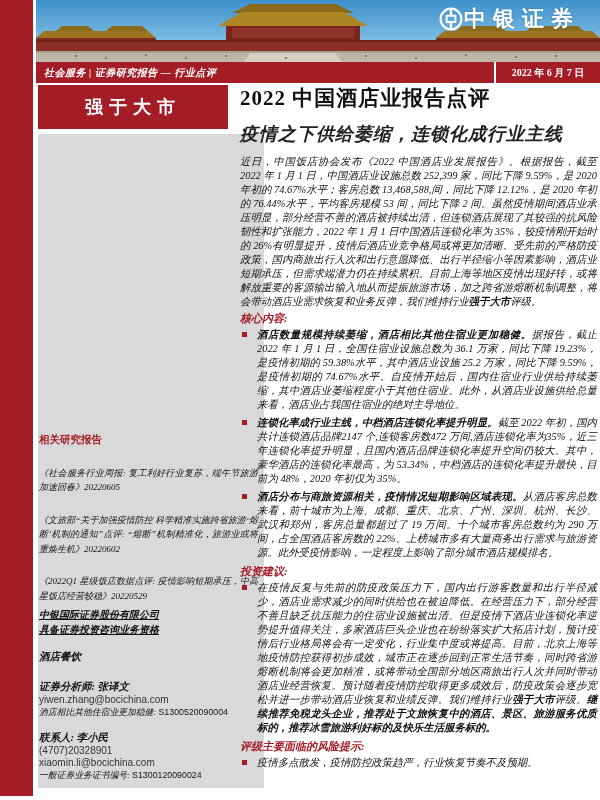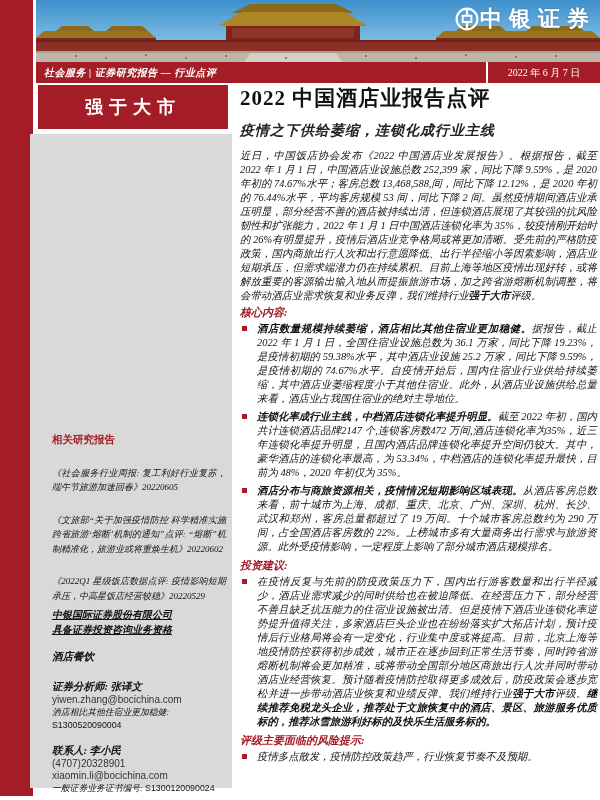--- a/index.html
+++ b/index.html
@@ -9,55 +9,55 @@
   html,body{margin:0;padding:0;background:#ffffff;}
   .page{
     position:relative;width:600px;height:800px;overflow:hidden;background:#fff;
     font-family:"Liberation Serif","DejaVu Serif",serif;color:#111;
   }
   
   .left-strip{position:absolute;left:0;top:0;width:33px;height:796px;background:var(--accent-red);}
   
   .banner{position:absolute;left:36px;top:0;width:564px;height:62px;overflow:hidden;}
   .banner svg{display:block;}
-  .logo{position:absolute;right:4px;top:4px;display:flex;align-items:center;color:#fff;}
+  .logo{position:absolute;right:20px;top:4px;display:flex;align-items:center;color:#fff;}
   .logo-text{font-size:22px;font-weight:bold;letter-spacing:7px;text-shadow:0 0 2px rgba(0,40,80,.35);white-space:nowrap;}
   
   .meta-bar{
     position:absolute;left:36px;top:62px;width:564px;height:21px;background:var(--accent-red);
     display:flex;align-items:center;color:#fff;
   }
   .meta-left{flex:1;padding-left:8px;font-size:10px;font-weight:bold;font-style:italic;letter-spacing:.5px;white-space:nowrap;}
   .meta-divider{width:2px;height:21px;background:#fff;}
-  .meta-date{width:112px;text-align:center;font-size:10px;font-weight:normal;}
+  .meta-date{width:104px;text-align:center;font-size:10px;font-weight:bold;}
   
   .rating-box{
     position:absolute;left:38px;top:85px;width:190px;height:44px;background:var(--accent-red);
     color:#fff;display:flex;align-items:center;justify-content:center;
     font-size:18px;font-weight:bold;letter-spacing:6px;
   }
   
   .sidebar{
-    position:absolute;left:30px;top:134px;width:202px;height:654px;background:var(--sidebar-gray);
-    box-sizing:border-box;padding:299px 6px 0 22px;font-size:9px;line-height:14.5px;
+    position:absolute;left:38px;top:134px;width:226px;height:654px;background:var(--sidebar-gray);
+    box-sizing:border-box;padding:299px 6px 0 1px;font-size:9px;line-height:14.5px;
   }
   .related-heading{color:var(--accent-red);font-weight:bold;font-size:10.5px;margin-bottom:4px;}
   .report{margin:18px 0 4px 0;font-style:italic;text-align:justify;}
   .company-block{margin-top:4px;font-weight:bold;font-size:10px;line-height:15px;font-style:italic;text-decoration:underline;}
   .sector{margin-top:13px;font-weight:bold;font-size:10.5px;font-style:italic;font-family:Liberation Serif, serif;}
   .person{font-weight:bold;font-size:10.5px;font-style:italic;line-height:15px;}
   .latin{font-family:"Liberation Sans","DejaVu Sans",sans-serif;font-size:10px;line-height:12px;color:#333;}
   .cert{font-size:8.8px;line-height:13px;font-style:italic;}
   .cert .num{font-family:"Liberation Sans","DejaVu Sans",sans-serif;font-style:normal;}
   .analyst-block{margin-top:14px;}
   .contact-block{margin-top:11px;}
   
   .main{position:absolute;left:240px;top:85px;width:357px;}
   h1.title{margin:0;font-size:21px;line-height:26px;font-weight:bold;letter-spacing:1px;white-space:nowrap;}
-  h2.subtitle{margin:11px 0 9px 0;font-size:14px;font-weight:bold;font-style:italic;letter-spacing:1px;color:#222;}
+  h2.subtitle{margin:11px 0 9px 0;font-size:18px;font-weight:bold;font-style:italic;letter-spacing:1px;color:#222;}
   .body-text{font-size:10.4px;line-height:14px;text-align:justify;font-style:italic;}
   p.intro{margin:0 0 2px 0;}
   .sec-heading{color:var(--accent-red);font-weight:bold;font-size:11px;line-height:14px;margin:2px 0 3px 0;font-style:italic;}
   ul.bullets{list-style:none;margin:0 0 1px 0;padding:0;}
   ul.bullets li{position:relative;padding-left:17px;margin:0 0 4px 0;}
   ul.bullets li .sq{position:absolute;left:2px;top:4px;width:5px;height:5px;background:var(--accent-red);}
   b.lead{font-weight:bold;}
 </style>
 </head>
 <body>

